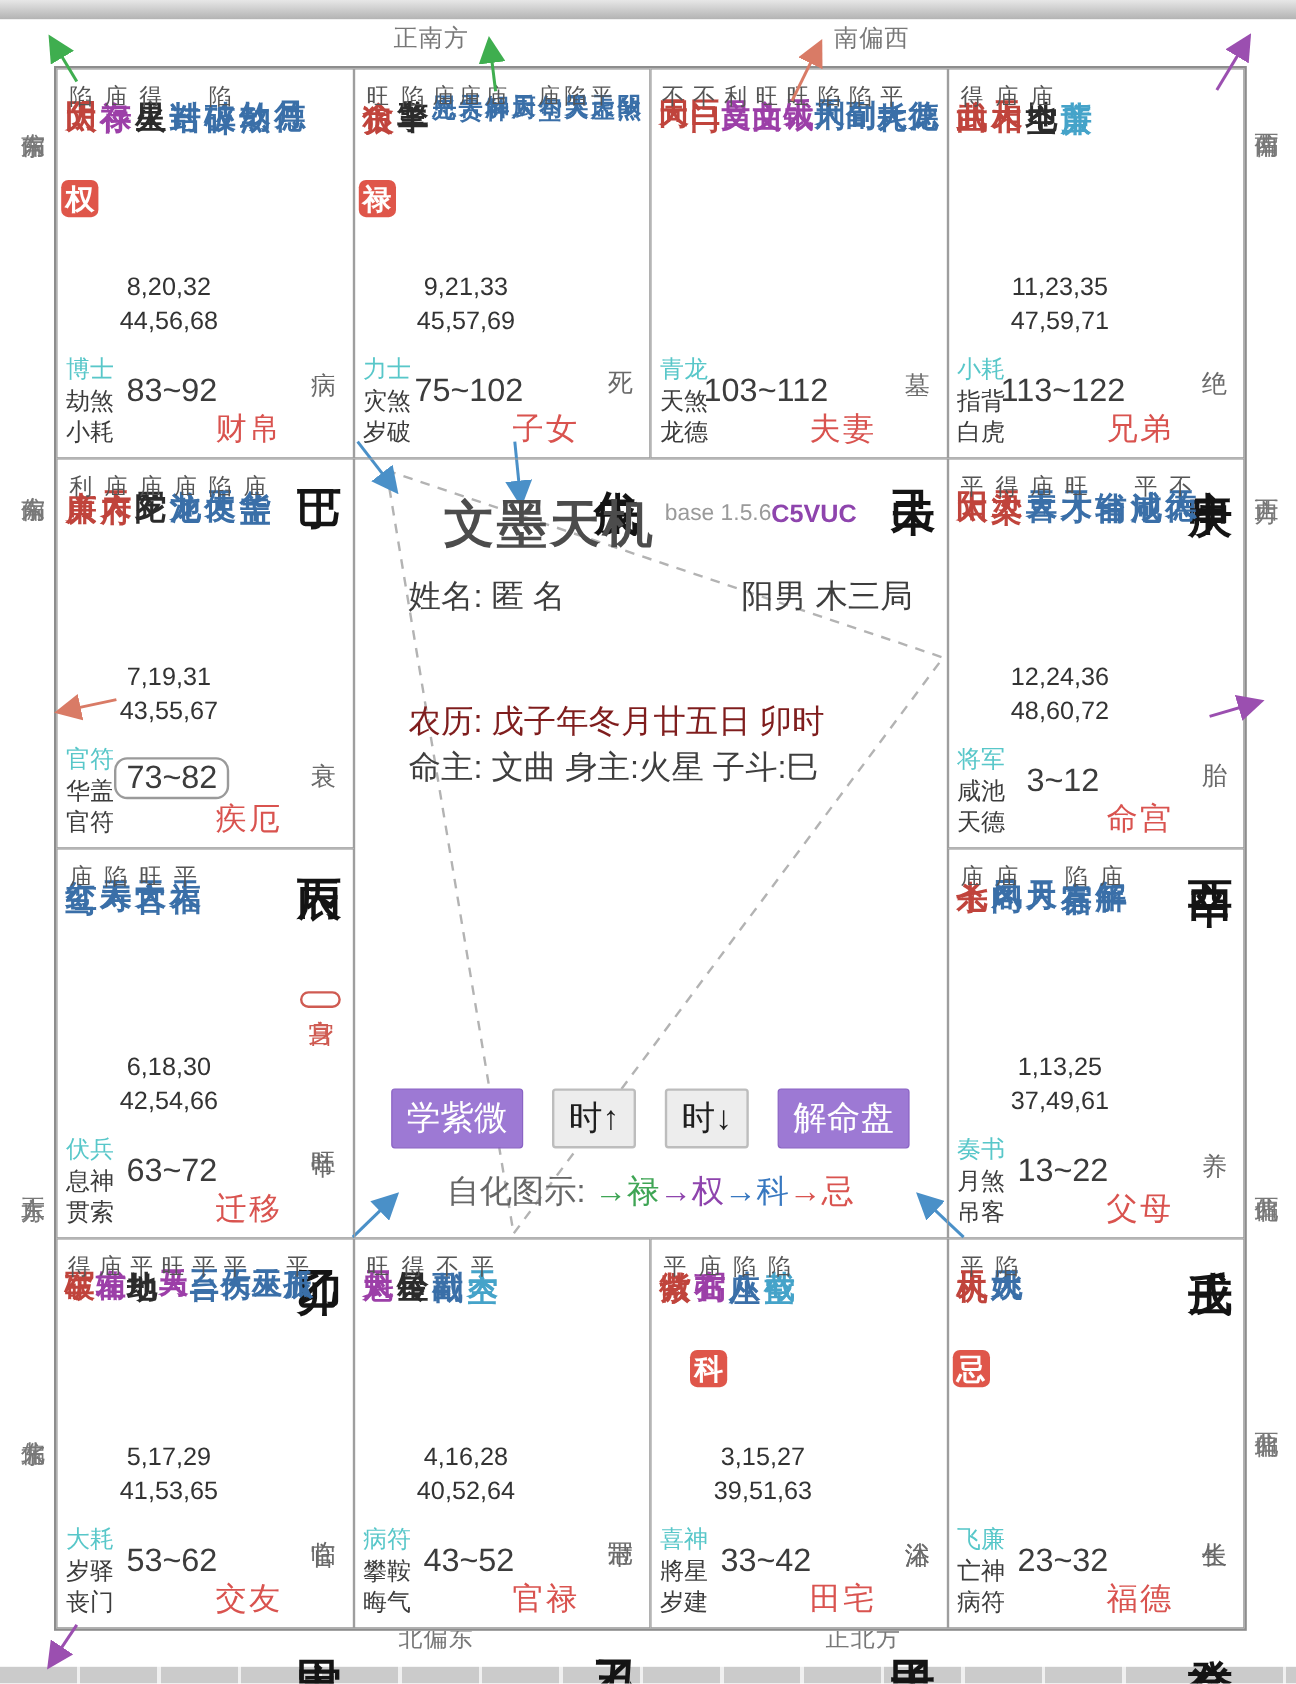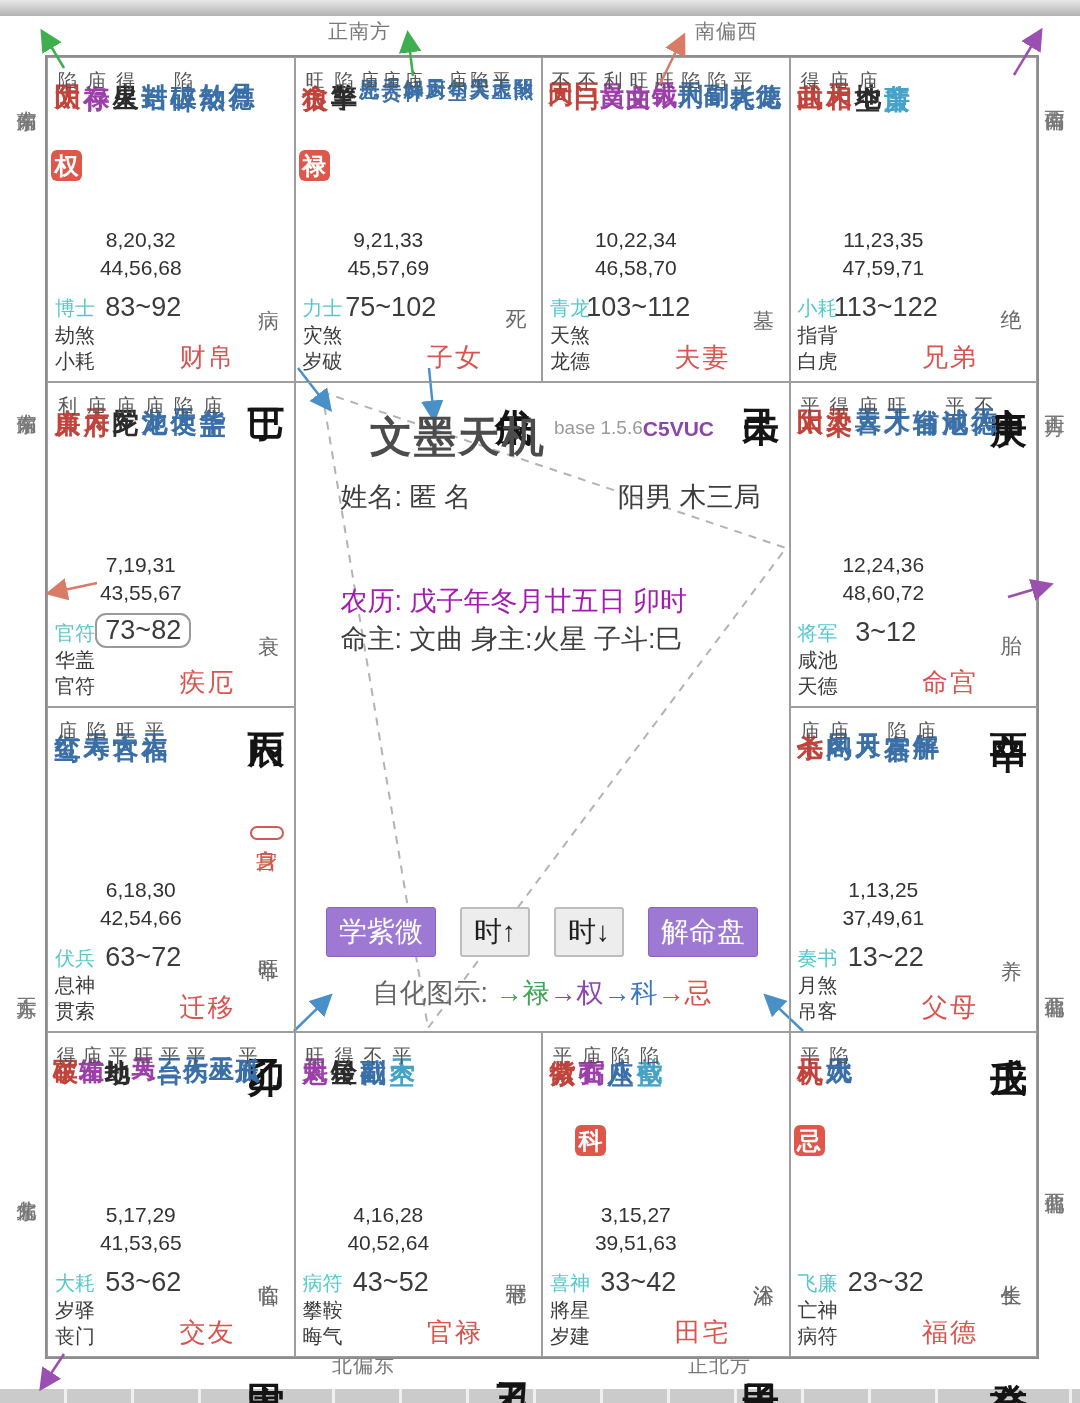--- a/index.html
+++ b/index.html
@@ -26,37 +26,37 @@
   .sb{font-size:19px;color:#555;margin-top:3px;min-height:21px;}
   .star-col.sm .sb{font-size:18px;}
   .c-major{color:#c0443c;} .c-lucky{color:#9c3fa8;} .c-malefic{color:#2b2b2b;}
   .c-minor{color:#3a6fa8;} .c-minor2{color:#45a3c9;}
   .hua{position:absolute;top:92px;width:31px;height:31px;background:#df564a;color:#fff;
        border-radius:6px;font-size:24px;font-weight:700;display:flex;align-items:center;justify-content:center;}
   .numbers{position:absolute;top:168px;left:0;right:60px;text-align:center;
        font-size:21px;color:#333;line-height:1.32;}
   .deity{position:absolute;left:7px;bottom:6px;font-size:20px;line-height:1.33;color:#3c3c3c;}
   .deity .d1{color:#58c7c9;}
-  .range-wrap{position:absolute;bottom:58px;left:15px;right:70px;text-align:center;}
+  .range-wrap{position:absolute;bottom:40px;left:15px;right:70px;text-align:center;}
   .range{font-size:27px;color:#3c3c3c;display:inline-block;padding:0 8px;}
   .range.boxed{border:2px solid #9a9a9a;border-radius:11px;}
   .stage{position:absolute;right:12px;bottom:88px;font-size:21px;color:#6a6a6a;line-height:1.2;}
   .pname{position:absolute;bottom:6px;right:58px;font-size:26px;color:#d9534f;letter-spacing:2px;}
   .stem{position:absolute;bottom:2px;right:8px;font-size:37px;font-weight:700;color:#141414;line-height:1.08;}
   .shen{position:absolute;top:118px;right:10px;border:2px solid #cf5b52;color:#cf5b52;
         border-radius:8px;font-size:21px;line-height:1.2;padding:5px 2px;}
   
   .c-title-row{position:absolute;top:26px;left:0;right:0;display:flex;justify-content:center;align-items:flex-start;gap:8px;}
   .c-title{font-size:42px;font-weight:700;color:#4c4c4c;letter-spacing:2px;}
   .c-ver{display:flex;flex-direction:row;line-height:1.12;padding-top:8px;}
   .ver1{font-size:19px;color:#9a9a9a;}
   .ver2{font-size:21px;color:#8e44ad;font-weight:700;}
   .c-name-row{position:absolute;top:96px;left:45px;right:28px;display:flex;justify-content:space-between;
         font-size:27px;color:#3e3e3e;}
-  .c-lunar{position:absolute;top:200px;left:45px;font-size:27px;color:#a21caf;}
+  .c-lunar{position:absolute;top:200px;left:45px;font-size:27px;color:#7f1d1d;}
   .c-master{position:absolute;top:238px;left:45px;font-size:27px;color:#3e3e3e;}
   .c-buttons{position:absolute;top:524px;left:0;right:0;display:flex;justify-content:center;gap:24px;}
   .btn{font-size:28px;padding:4px 12px;border-radius:3px;font-family:inherit;cursor:pointer;}
   .btn.purple{background:#9d79d4;color:#fff;border:1px solid #8a63c4;}
   .btn.gray{background:#ededed;color:#1f1f1f;border:2px solid #bdbdbd;}
   .c-legend{position:absolute;top:592px;left:0;right:0;text-align:center;font-size:27px;}
   .c-legend .lab{color:#666;}
   
   .edge-label{position:absolute;color:#787878;font-size:20px;letter-spacing:1px;}
   .edge-label.v{letter-spacing:0;line-height:1.25;}
@@ -243,24 +243,20 @@
         </div>
         <div class="star-col">
           <div class="sname vtext c-minor">大耗</div>
           <div class="sb">平</div>
         </div>
         <div class="star-col">
           <div class="sname vtext c-minor">龙德</div>
           <div class="sb"></div>
         </div>
       </div>
-    <div class="numbers">
-        <div>10,22,34</div>
-        <div>46,58,70</div>
-      </div>
     <div class="deity">
         <div class="d1">青龙</div>
         <div>天煞</div>
         <div>龙德</div>
       </div>
     <div class="range-wrap"><span class="range">103~112</span></div>
     <div class="stage vtext">墓</div>
     <div class="pname">夫妻</div>
     <div class="stem vtext">己未</div>
   </div>

